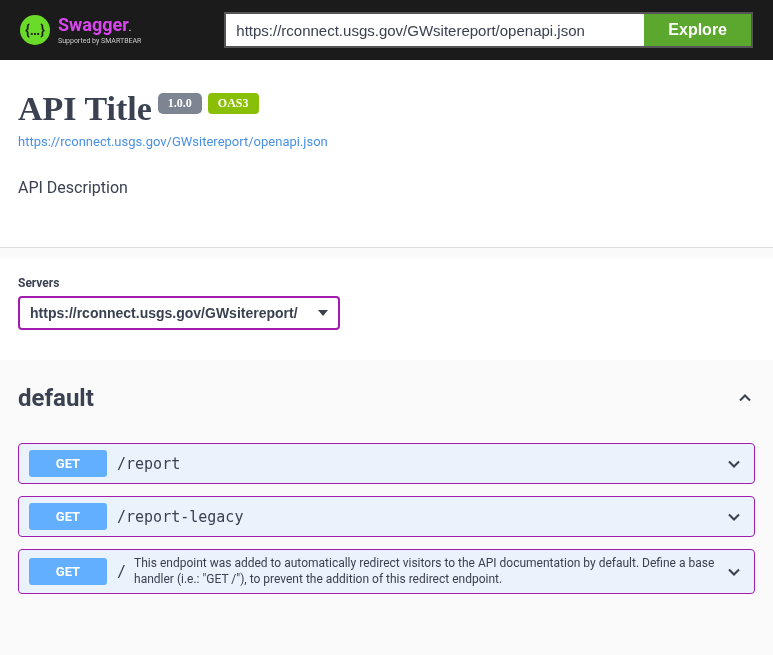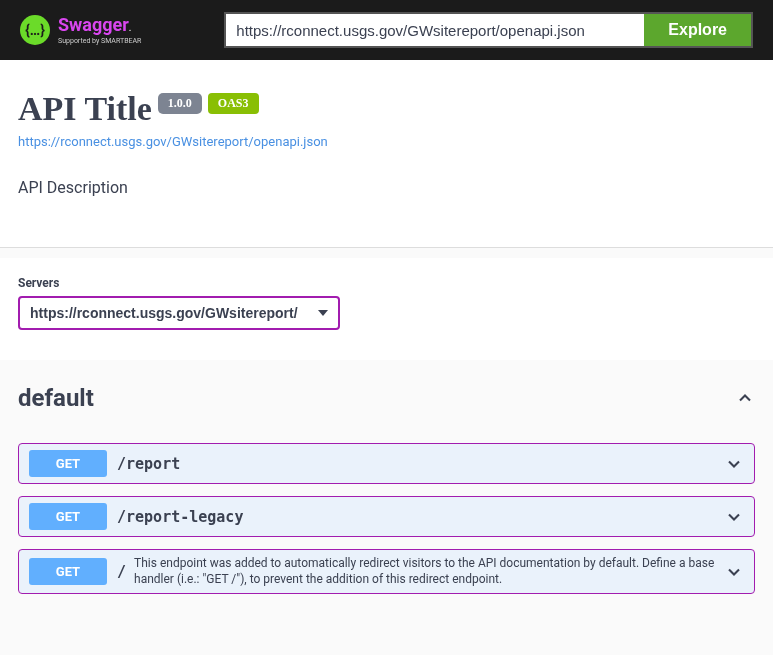--- a/index.html
+++ b/index.html
@@ -204,21 +204,21 @@
       font-weight: 700;
       padding: 6px 0;
       border-radius: 3px;
       min-width: 78px;
       text-align: center;
       margin-right: 10px;
     }
     .path {
       font-family: ui-monospace, Menlo, Monaco, Consolas, monospace;
       font-size: 15px;
-      font-weight: 700;
+      font-weight: 400;
       color: #3b4151;
     }
     .op-desc {
       font-size: 12px;
       color: #3b4151;
       margin-left: 8px;
       line-height: 1.3;
       flex: 1;
     }
     .op-right {

